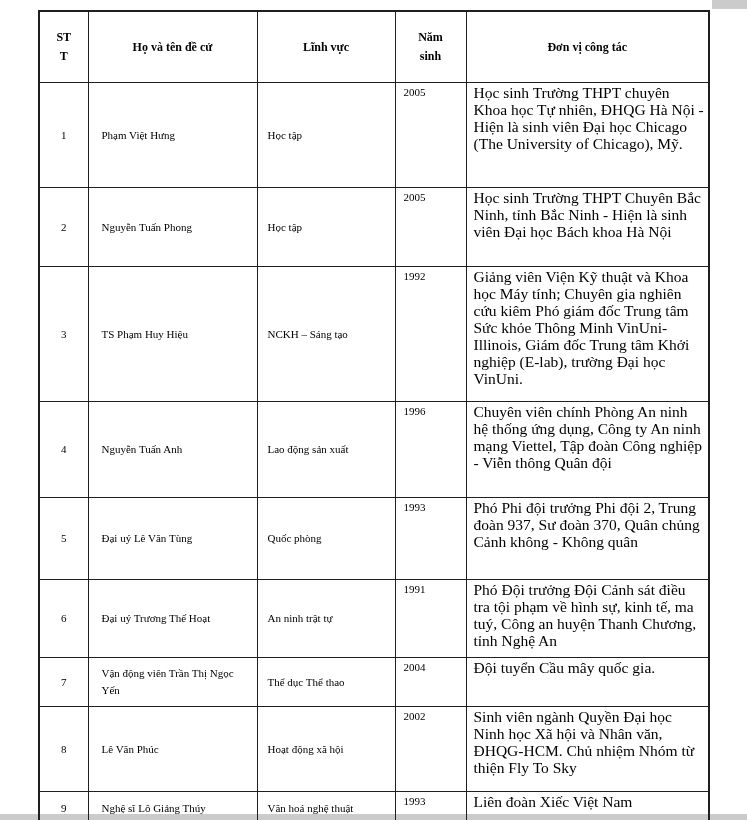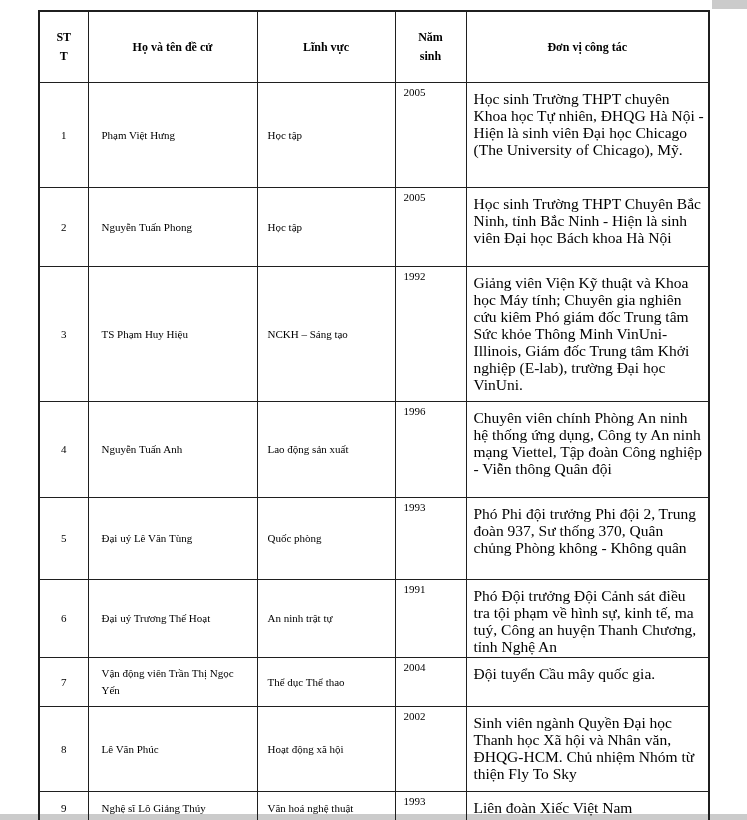--- a/index.html
+++ b/index.html
@@ -24,21 +24,21 @@
   }
   .doc-table th{
     font-weight:bold;font-size:12px;line-height:19px;
     text-align:center;vertical-align:middle;padding:16px;
   }
   .doc-table td{font-size:11px;line-height:17px}
   td.c-stt {text-align:center;vertical-align:middle}
   td.c-name{vertical-align:middle;padding:0 4px 0 13px}
   td.c-field{vertical-align:middle;padding:0 4px 0 10px}
   td.c-year{vertical-align:top;padding:1px 2px 0 8px}
-  td.c-unit{vertical-align:top;padding:7px 4px 2px 7px;font-size:15.5px}
+  td.c-unit{vertical-align:top;padding:1px 4px 2px 7px;font-size:15.5px}
   .sp{
     text-decoration-style:wavy;
     text-decoration-color:#e00000;
     text-decoration-thickness:1px;
   }
 </style>
 </head>
 <body>
 
 <div id="strip-topright" class="edge-strip"></div>
@@ -88,42 +88,42 @@
         <td class="c-name">Nguyễn Tuấn Anh</td>
         <td class="c-field"><span>Lao động sản xuất</span></td>
         <td class="c-year">1996</td>
         <td class="c-unit"><span>Chuyên viên chính Phòng An ninh hệ thống ứng dụng, Công ty An ninh mạng Viettel, </span><span class="sp">Tập</span><span> đoàn Công nghiệp - Viễn thông Quân đội</span></td>
       </tr>
       <tr style="height: 82px;">
         <td class="c-stt">5</td>
         <td class="c-name">Đại uý Lê Văn Tùng</td>
         <td class="c-field"><span>Quốc phòng</span></td>
         <td class="c-year">1993</td>
-        <td class="c-unit"><span>Phó Phi đội trưởng Phi đội 2, Trung đoàn 937, Sư thống 370, Quân chủng Phòng không - Không quân</span></td>
+        <td class="c-unit"><span>Phó Phi đội trưởng Phi đội 2, Trung đoàn 937, Sư đoàn 370, Quân chủng Cảnh không - Không quân</span></td>
       </tr>
       <tr style="height: 78px;">
         <td class="c-stt">6</td>
         <td class="c-name">Đại uý Trương Thế Hoạt</td>
         <td class="c-field"><span>An ninh trật tự</span></td>
         <td class="c-year">1991</td>
         <td class="c-unit"><span>Phó Đội trưởng Đội Cảnh sát điều tra tội phạm về hình sự, kinh tế, ma tuý, Công an huyện Thanh Chương, tỉnh Nghệ An</span></td>
       </tr>
       <tr style="height: 49px;">
         <td class="c-stt">7</td>
         <td class="c-name">Vận động viên Trần Thị Ngọc Yến</td>
         <td class="c-field"><span>Thể dục Thể thao</span></td>
         <td class="c-year">2004</td>
         <td class="c-unit"><span>Đội tuyển Cầu mây quốc gia.</span></td>
       </tr>
       <tr style="height: 85px;">
         <td class="c-stt">8</td>
         <td class="c-name">Lê Văn Phúc</td>
         <td class="c-field"><span>Hoạt động xã hội</span></td>
         <td class="c-year">2002</td>
-        <td class="c-unit"><span class="sp">Sinh</span><span> viên ngành Quyền Đại </span><span class="sp">học</span><span> Thanh </span><span class="sp">học</span><span> Xã hội và Nhân văn,  ĐHQG-HCM. Chủ nhiệm Nhóm từ thiện Fly To Sky</span></td>
+        <td class="c-unit"><span class="sp">Sinh</span><span> viên ngành Quyền Đại </span><span class="sp">học</span><span> Ninh </span><span class="sp">học</span><span> Xã hội và Nhân văn,  ĐHQG-HCM. Chủ nhiệm Nhóm từ thiện Fly To Sky</span></td>
       </tr>
       <tr style="height: 35px;">
         <td class="c-stt">9</td>
         <td class="c-name">Nghệ sĩ Lô Giảng Thúy</td>
         <td class="c-field"><span>Văn hoá nghệ thuật</span></td>
         <td class="c-year">1993</td>
         <td class="c-unit"><span>Liên đoàn Xiếc Việt Nam</span></td>
       </tr>
     </tbody>
 </table>

